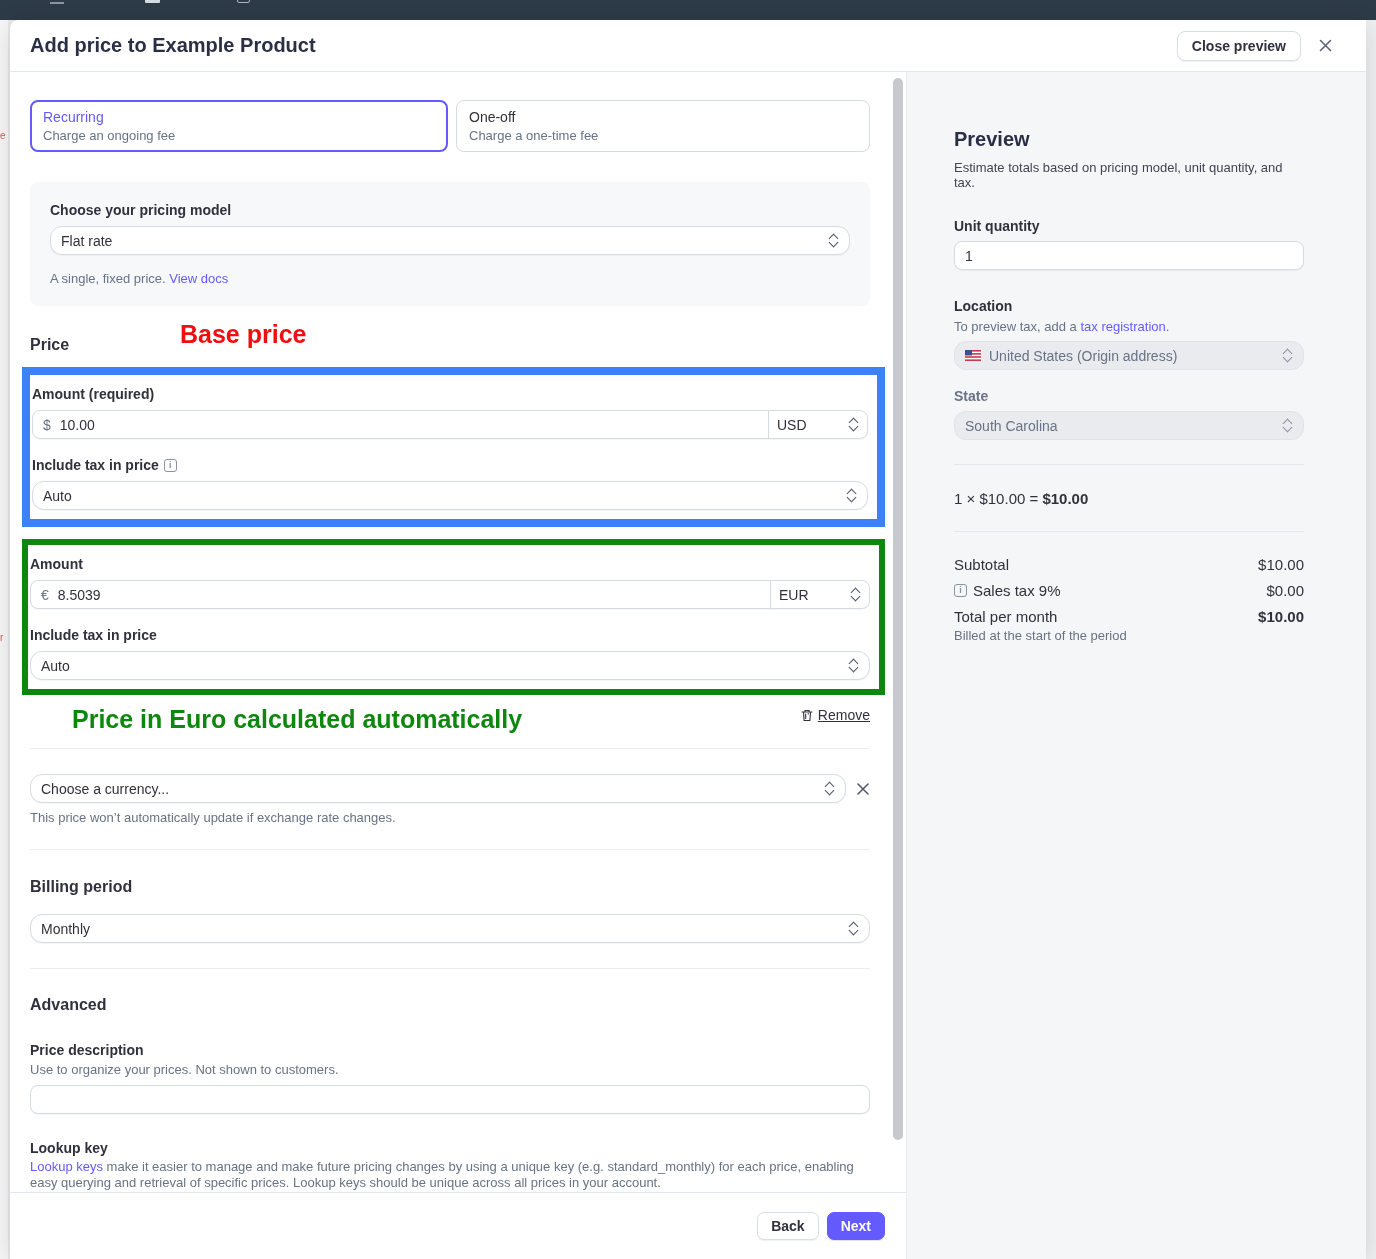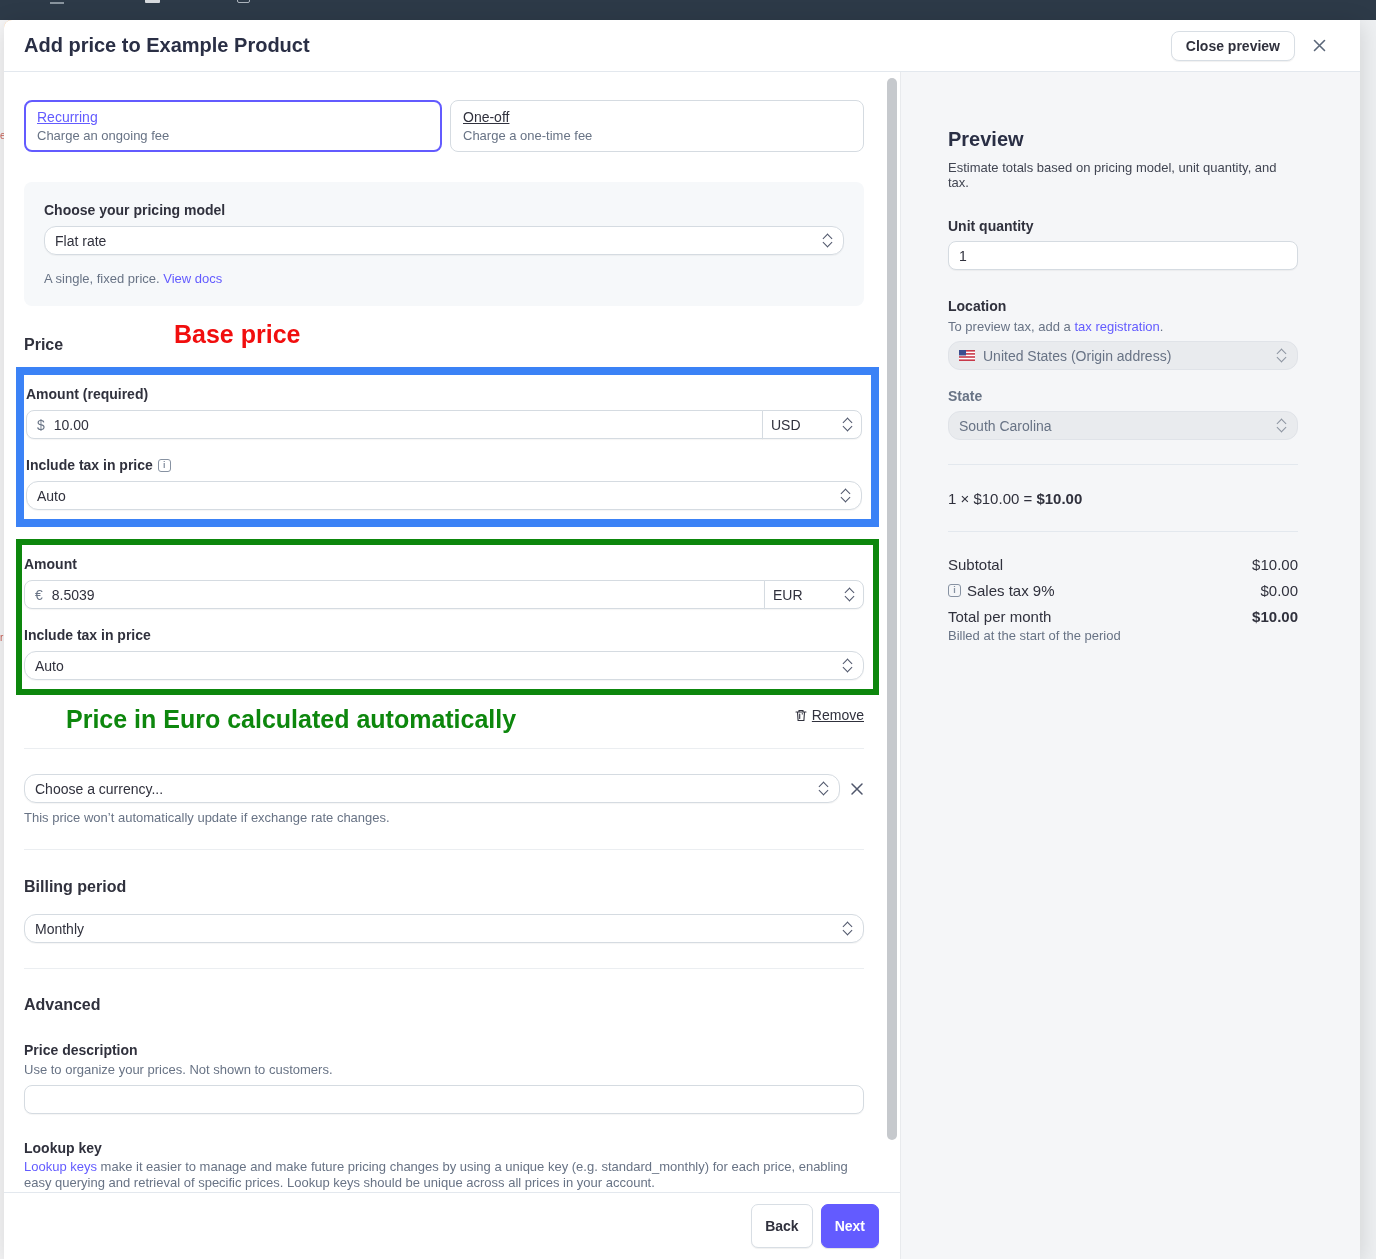--- a/index.html
+++ b/index.html
@@ -19,21 +19,21 @@
   .frag-doc { left:237px; top:-3px; width:13px; height:9px; border:1.5px solid #c3cad1; border-radius:2px; background:transparent; }
 
   
   .backdrop-strip { position:absolute; left:0; top:20px; width:20px; height:1239px; background:#f7f7f8; }
   .backdrop-bar { position:absolute; left:8px; top:0; width:12px; height:100%; background:#e8e9ec; }
   .backdrop-red1 { position:absolute; left:0; top:110px; width:5px; height:12px; color:#c0392b; font-size:10px; overflow:hidden; opacity:.8; }
   .backdrop-red2 { position:absolute; left:0; top:612px; width:5px; height:12px; color:#c0392b; font-size:10px; overflow:hidden; opacity:.8; }
 
   
   .modal {
-    position:absolute; left:4px; top:20px; width:1356px; height:1239px;
+    position:absolute; left:10px; top:20px; width:1356px; height:1239px;
     background:#fdba74; border-top-left-radius:8px; overflow:hidden;
     box-shadow:0 4px 24px rgba(0,0,0,.14);
   }
   .modal-header {
     position:absolute; left:0; top:0; width:1356px; height:52px;
     display:flex; align-items:center; padding:0 33px 0 20px;
     background:#fff; border-bottom:1px solid #e3e8ee; z-index:5;
   }
   .modal-title { font-size:20px; font-weight:700; color:#2a2f45; flex:1; }
   .btn-close-preview {
@@ -47,21 +47,21 @@
   
   .left-col { position:absolute; left:0; top:52px; width:896px; height:1120px; overflow:hidden; background:#fff; }
   .content { position:relative; width:840px; margin:28px 0 0 20px; }
 
   .cards-row { display:flex; gap:8px; }
   .type-card {
     height:52px; border:1px solid #d5dbe1; border-radius:8px; background:#fff;
     padding:8px 12px; cursor:pointer;
   }
   .type-card.selected { border:2px solid #635bff; padding:7px 11px; }
-  .type-card .t-label { font-size:14px; font-weight:500; color:#30313d;text-decoration:underline; }
+  .type-card .t-label { font-size:14px; font-weight:500; color:#30313d; }
   .type-card.selected .t-label { color:#635bff; }
   .type-card .t-desc { font-size:13px; color:#687385; margin-top:3px; }
   .card-recurring { width:418px; }
   .card-oneoff { flex:1; }
 
   .model-box { margin-top:30px; background:#f6f8fa; border-radius:8px; padding:20px; }
 
   .label { font-size:14px; font-weight:600; color:#30313d; }
   .sub { font-size:13px; color:#687385; }
   .link { color:#635bff; cursor:pointer; text-decoration:none; }
@@ -128,21 +128,21 @@
   .helper-p { font-size:13px; color:#687385; line-height:16px; margin-top:3px; }
 
   .scrollbar-thumb { position:absolute; left:883px; top:58px; width:10px; height:1062px; background:#c6c9cd; border-radius:6px; cursor:pointer; z-index:4; }
 
   
   .footer {
     position:absolute; left:0; bottom:0; width:896px; height:67px; background:#fff;
     border-top:1px solid #e3e8ee; display:flex; align-items:center; justify-content:flex-end;
     padding-right:21px; gap:8px; z-index:6;
   }
-  .btn { height:44px; padding:0 13px; border-radius:7px; font-size:14px; font-weight:600; cursor:pointer; font-family:inherit; }
+  .btn { height:28px; padding:0 13px; border-radius:7px; font-size:14px; font-weight:600; cursor:pointer; font-family:inherit; }
   .btn-back { background:#fff; border:1px solid #d8dee4; color:#30313d; box-shadow:0 1px 1px rgba(0,0,0,.06); }
   .btn-next { background:#635bff; border:1px solid #635bff; color:#fff; box-shadow:0 1px 1px rgba(0,0,0,.12); }
 
   
   .right-panel {
     position:absolute; left:896px; top:52px; width:460px; height:1187px;
     background:#f5f6f8; border-left:1px solid #e8eaed;
   }
   .rp-content { width:350px; margin:56px 0 0 47px; }
   .rp-title { font-size:20px; font-weight:700; color:#2a2f45; }

